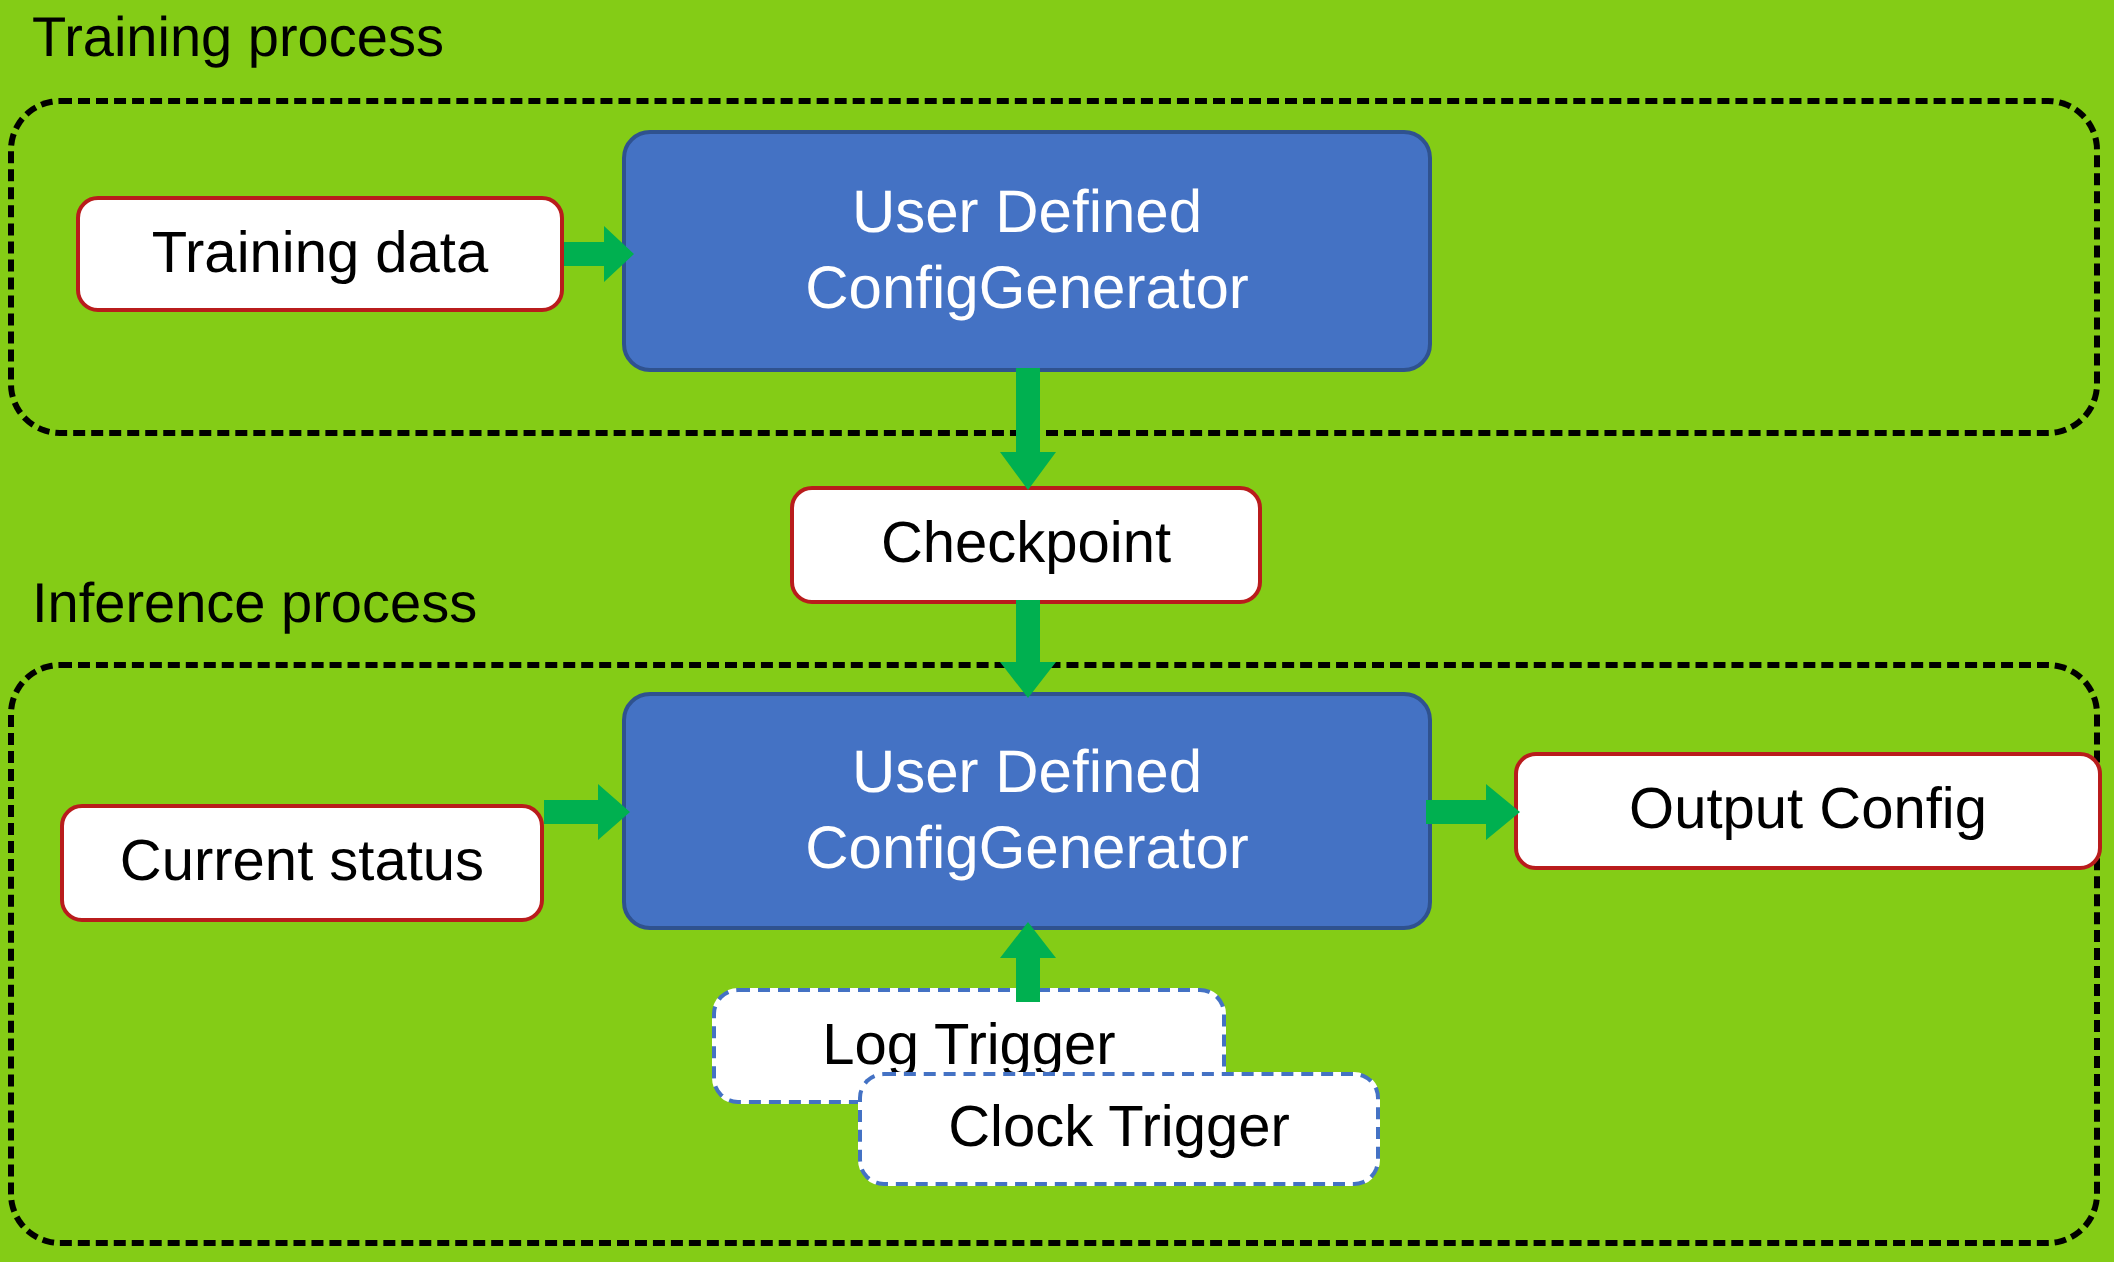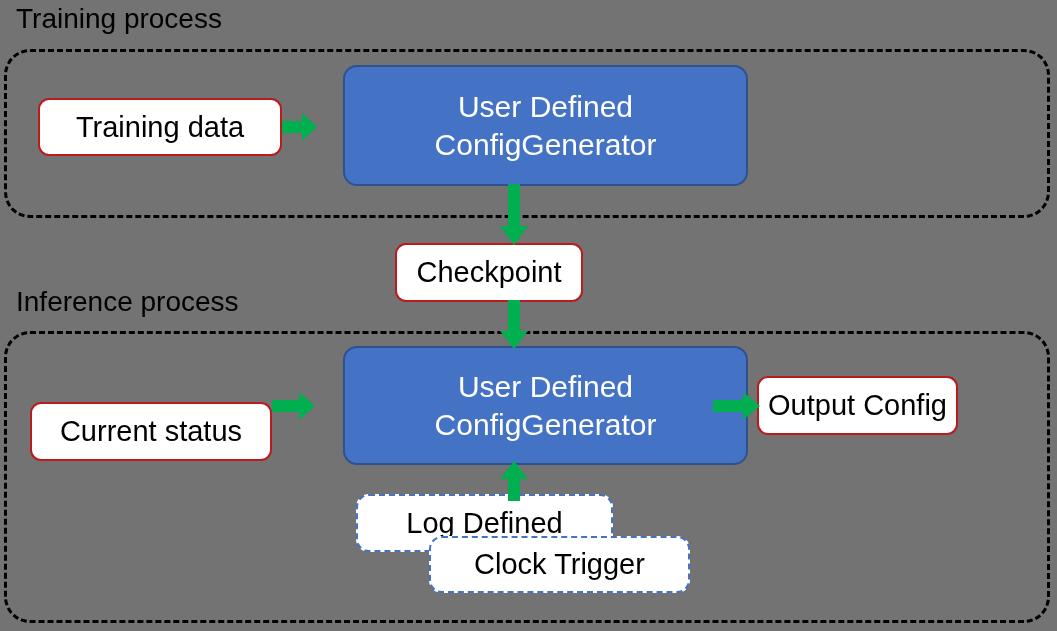--- a/index.html
+++ b/index.html
@@ -4,21 +4,21 @@
 <style>
   html, body {
     margin: 0;
     padding: 0;
     background: #ffffff;
   }
   #canvas {
     position: relative;
     width: 1057px;
     height: 631px;
-    background: #737373;
+    background: #84cc16;
     font-family: "Liberation Sans", sans-serif;
     overflow: hidden;
   }
 
   
   .section-label {
     position: absolute;
     font-size: 28px;
     line-height: 34px;
     color: #000000;
@@ -60,40 +60,39 @@
   }
 
   
   .node-primary {
     background: #4472C4;
     border: 2px solid #2F528F;
     border-radius: 14px;
     color: #ffffff;
     font-size: 30px;
     line-height: 38px;
-    margin-left: 32px;
   }
 
   
   .node-trigger {
     background: #ffffff;
     border: 2px dashed #4472C4;
     border-radius: 13px;
     color: #000000;
     font-size: 29px;
     line-height: 33px;
   }
 
   
   #node-training-data   { left: 38px;  top: 98px;  width: 244px; height: 58px; }
   #node-train-generator { left: 311px; top: 65px;  width: 405px; height: 121px; z-index: 3; }
-  #node-checkpoint      { left: 395px; top: 243px; width: 188px; height: 59px; z-index: 3; }
+  #node-checkpoint      { left: 395px; top: 243px; width: 236px; height: 59px; z-index: 3; }
   #node-current-status  { left: 30px;  top: 376px; width: 242px; height: 59px; margin-top: 26px; }
   #node-infer-generator { left: 311px; top: 346px; width: 405px; height: 119px; z-index: 3; }
-  #node-output-config   { left: 757px; top: 376px; width: 201px; height: 59px; }
+  #node-output-config   { left: 757px; top: 376px; width: 294px; height: 59px; }
   #node-log-trigger     { left: 356px; top: 494px; width: 257px; height: 58px; z-index: 2; }
   #node-clock-trigger   { left: 429px; top: 536px; width: 261px; height: 57px; z-index: 2; }
 
   .node-primary .line { display: block; }
 
   
   .arrow {
     position: absolute;
     z-index: 4;
   }
@@ -176,17 +175,17 @@
       <path d="M0,11 L30,11 L30,3 L47,17 L30,31 L30,23 L0,23 Z" fill="#00B050"></path>
     </svg>
   </div>
 
   <div class="arrow" id="arrow-trigger-to-generator">
     <svg width="34" height="40" viewBox="0 0 34 40">
       <path d="M17,0 L31,18 L23,18 L23,40 L11,40 L11,18 L3,18 Z" fill="#00B050"></path>
     </svg>
   </div>
 
-  <div class="node node-trigger" id="node-log-trigger">Log Defined</div>
+  <div class="node node-trigger" id="node-log-trigger">Log Trigger</div>
 
   <div class="node node-trigger" id="node-clock-trigger">Clock Trigger</div>
 
 </div>
 
 </body></html>

